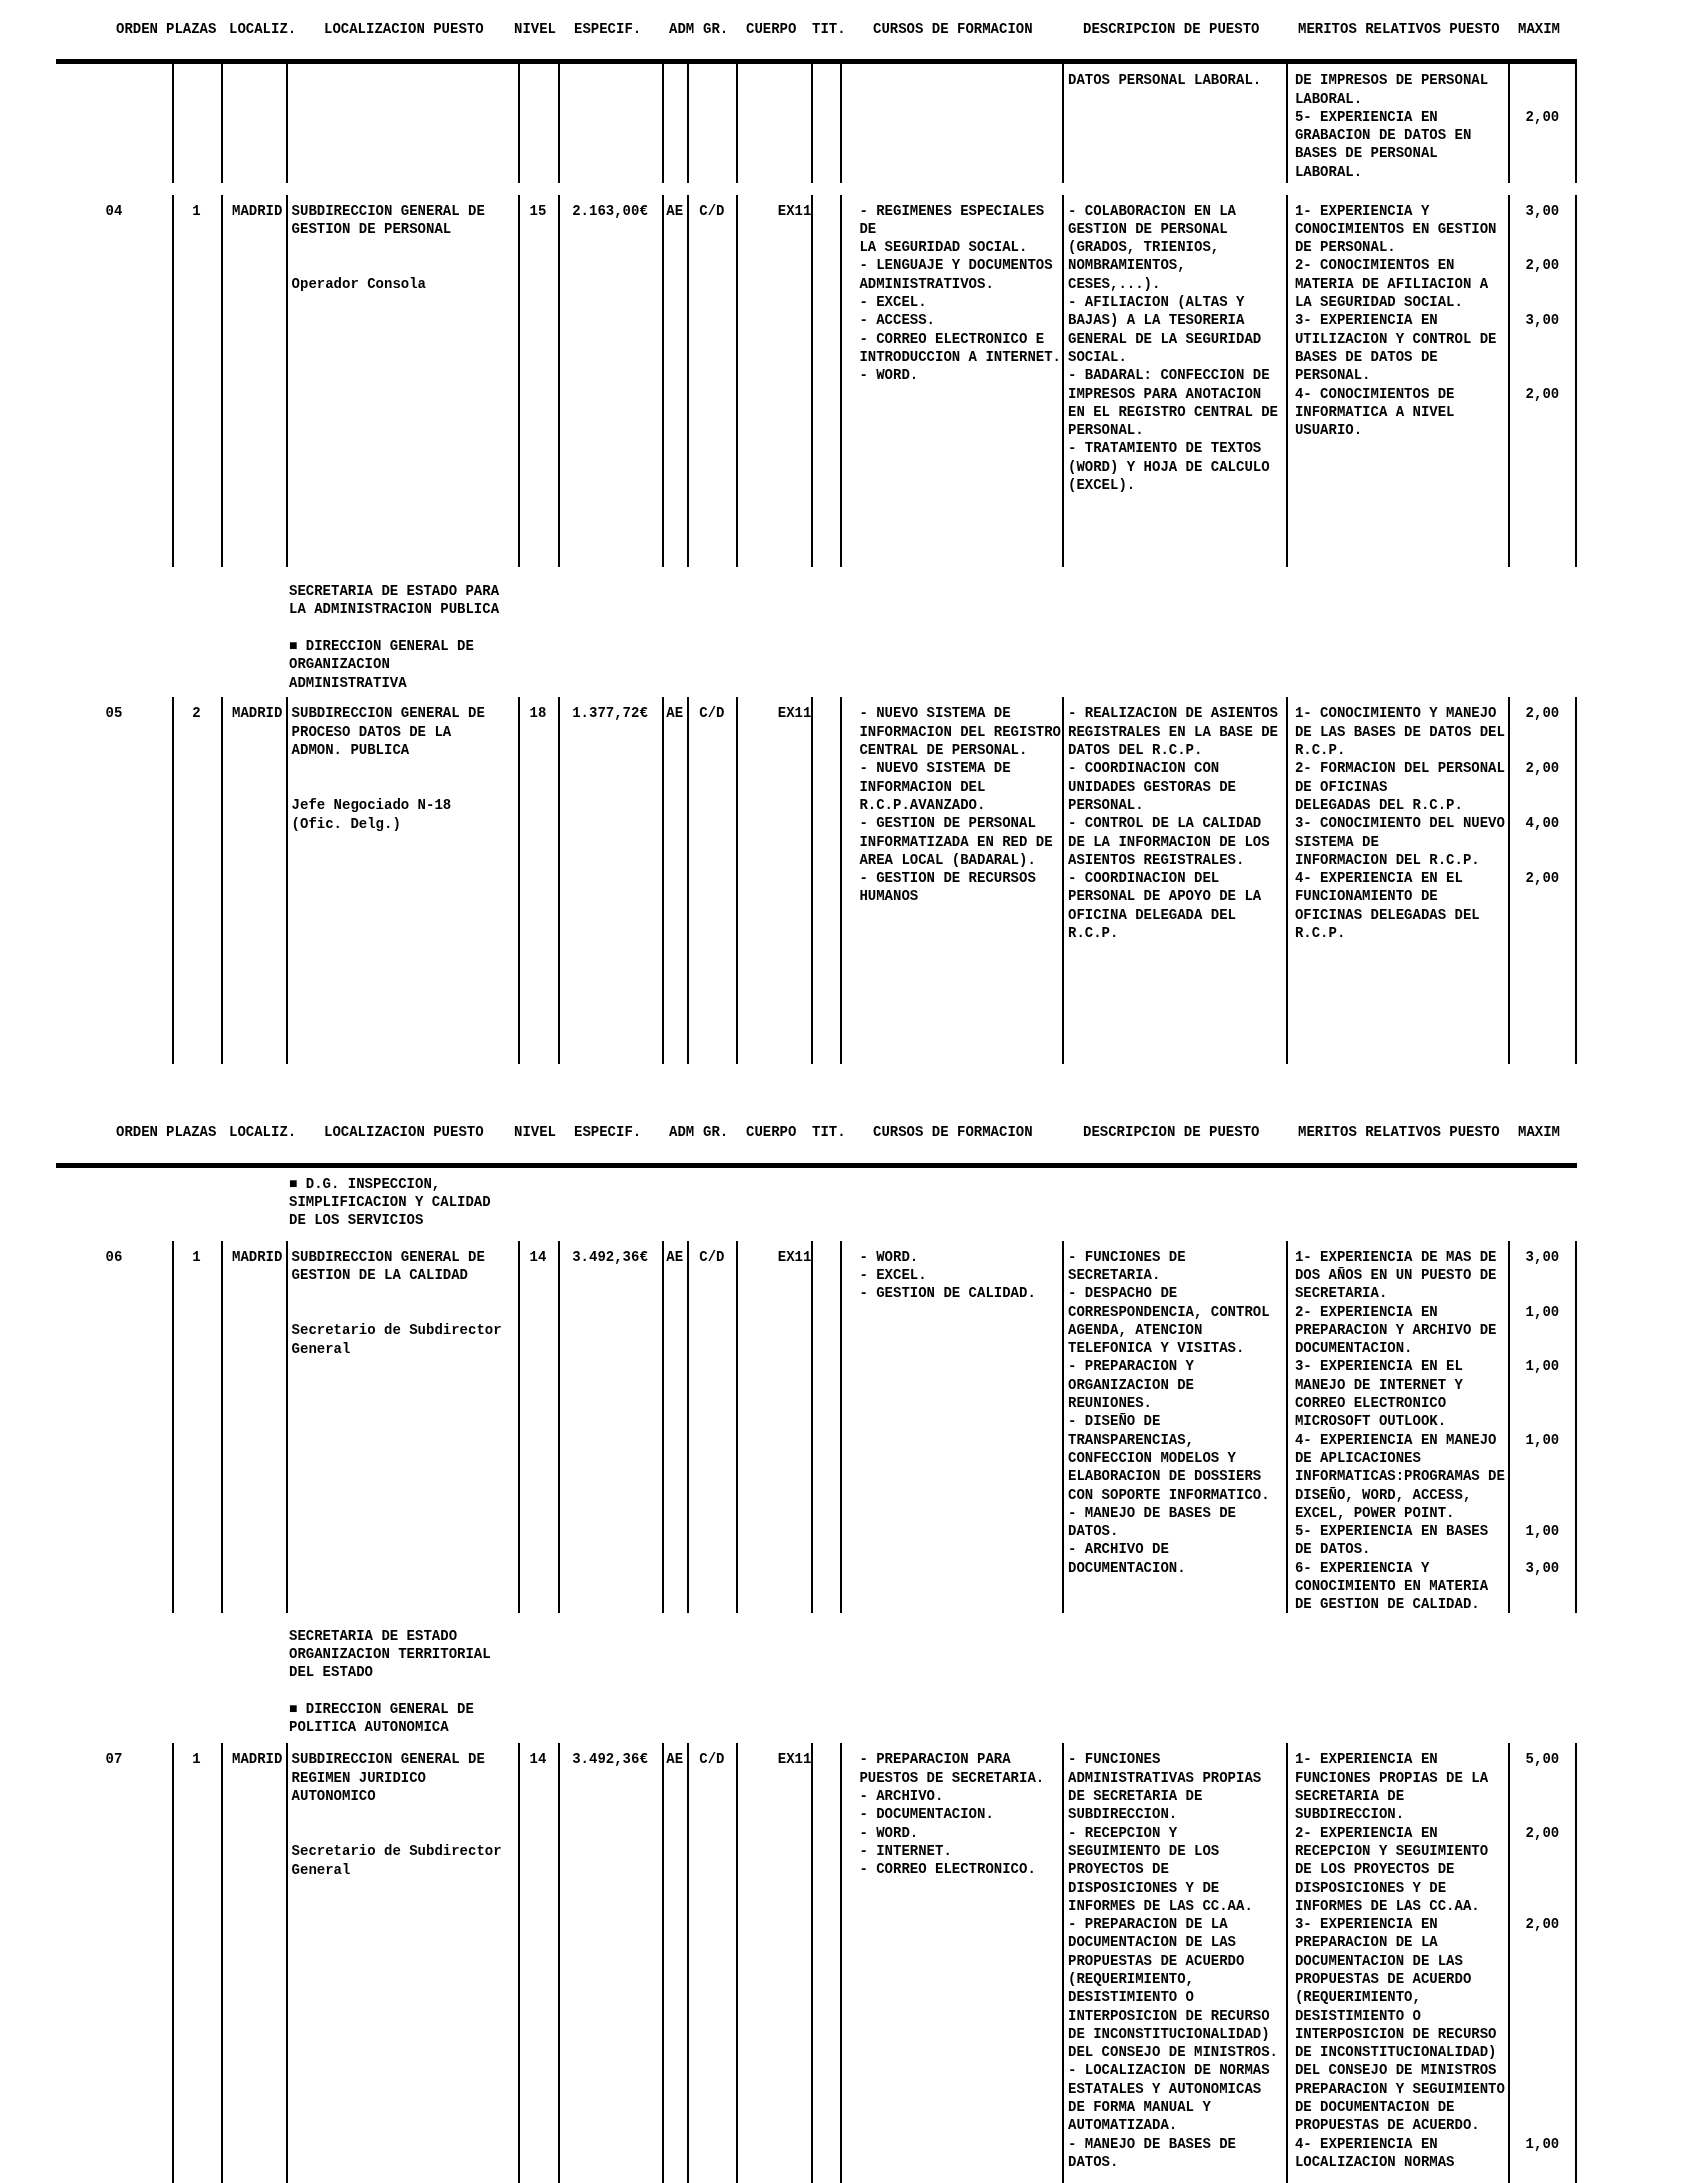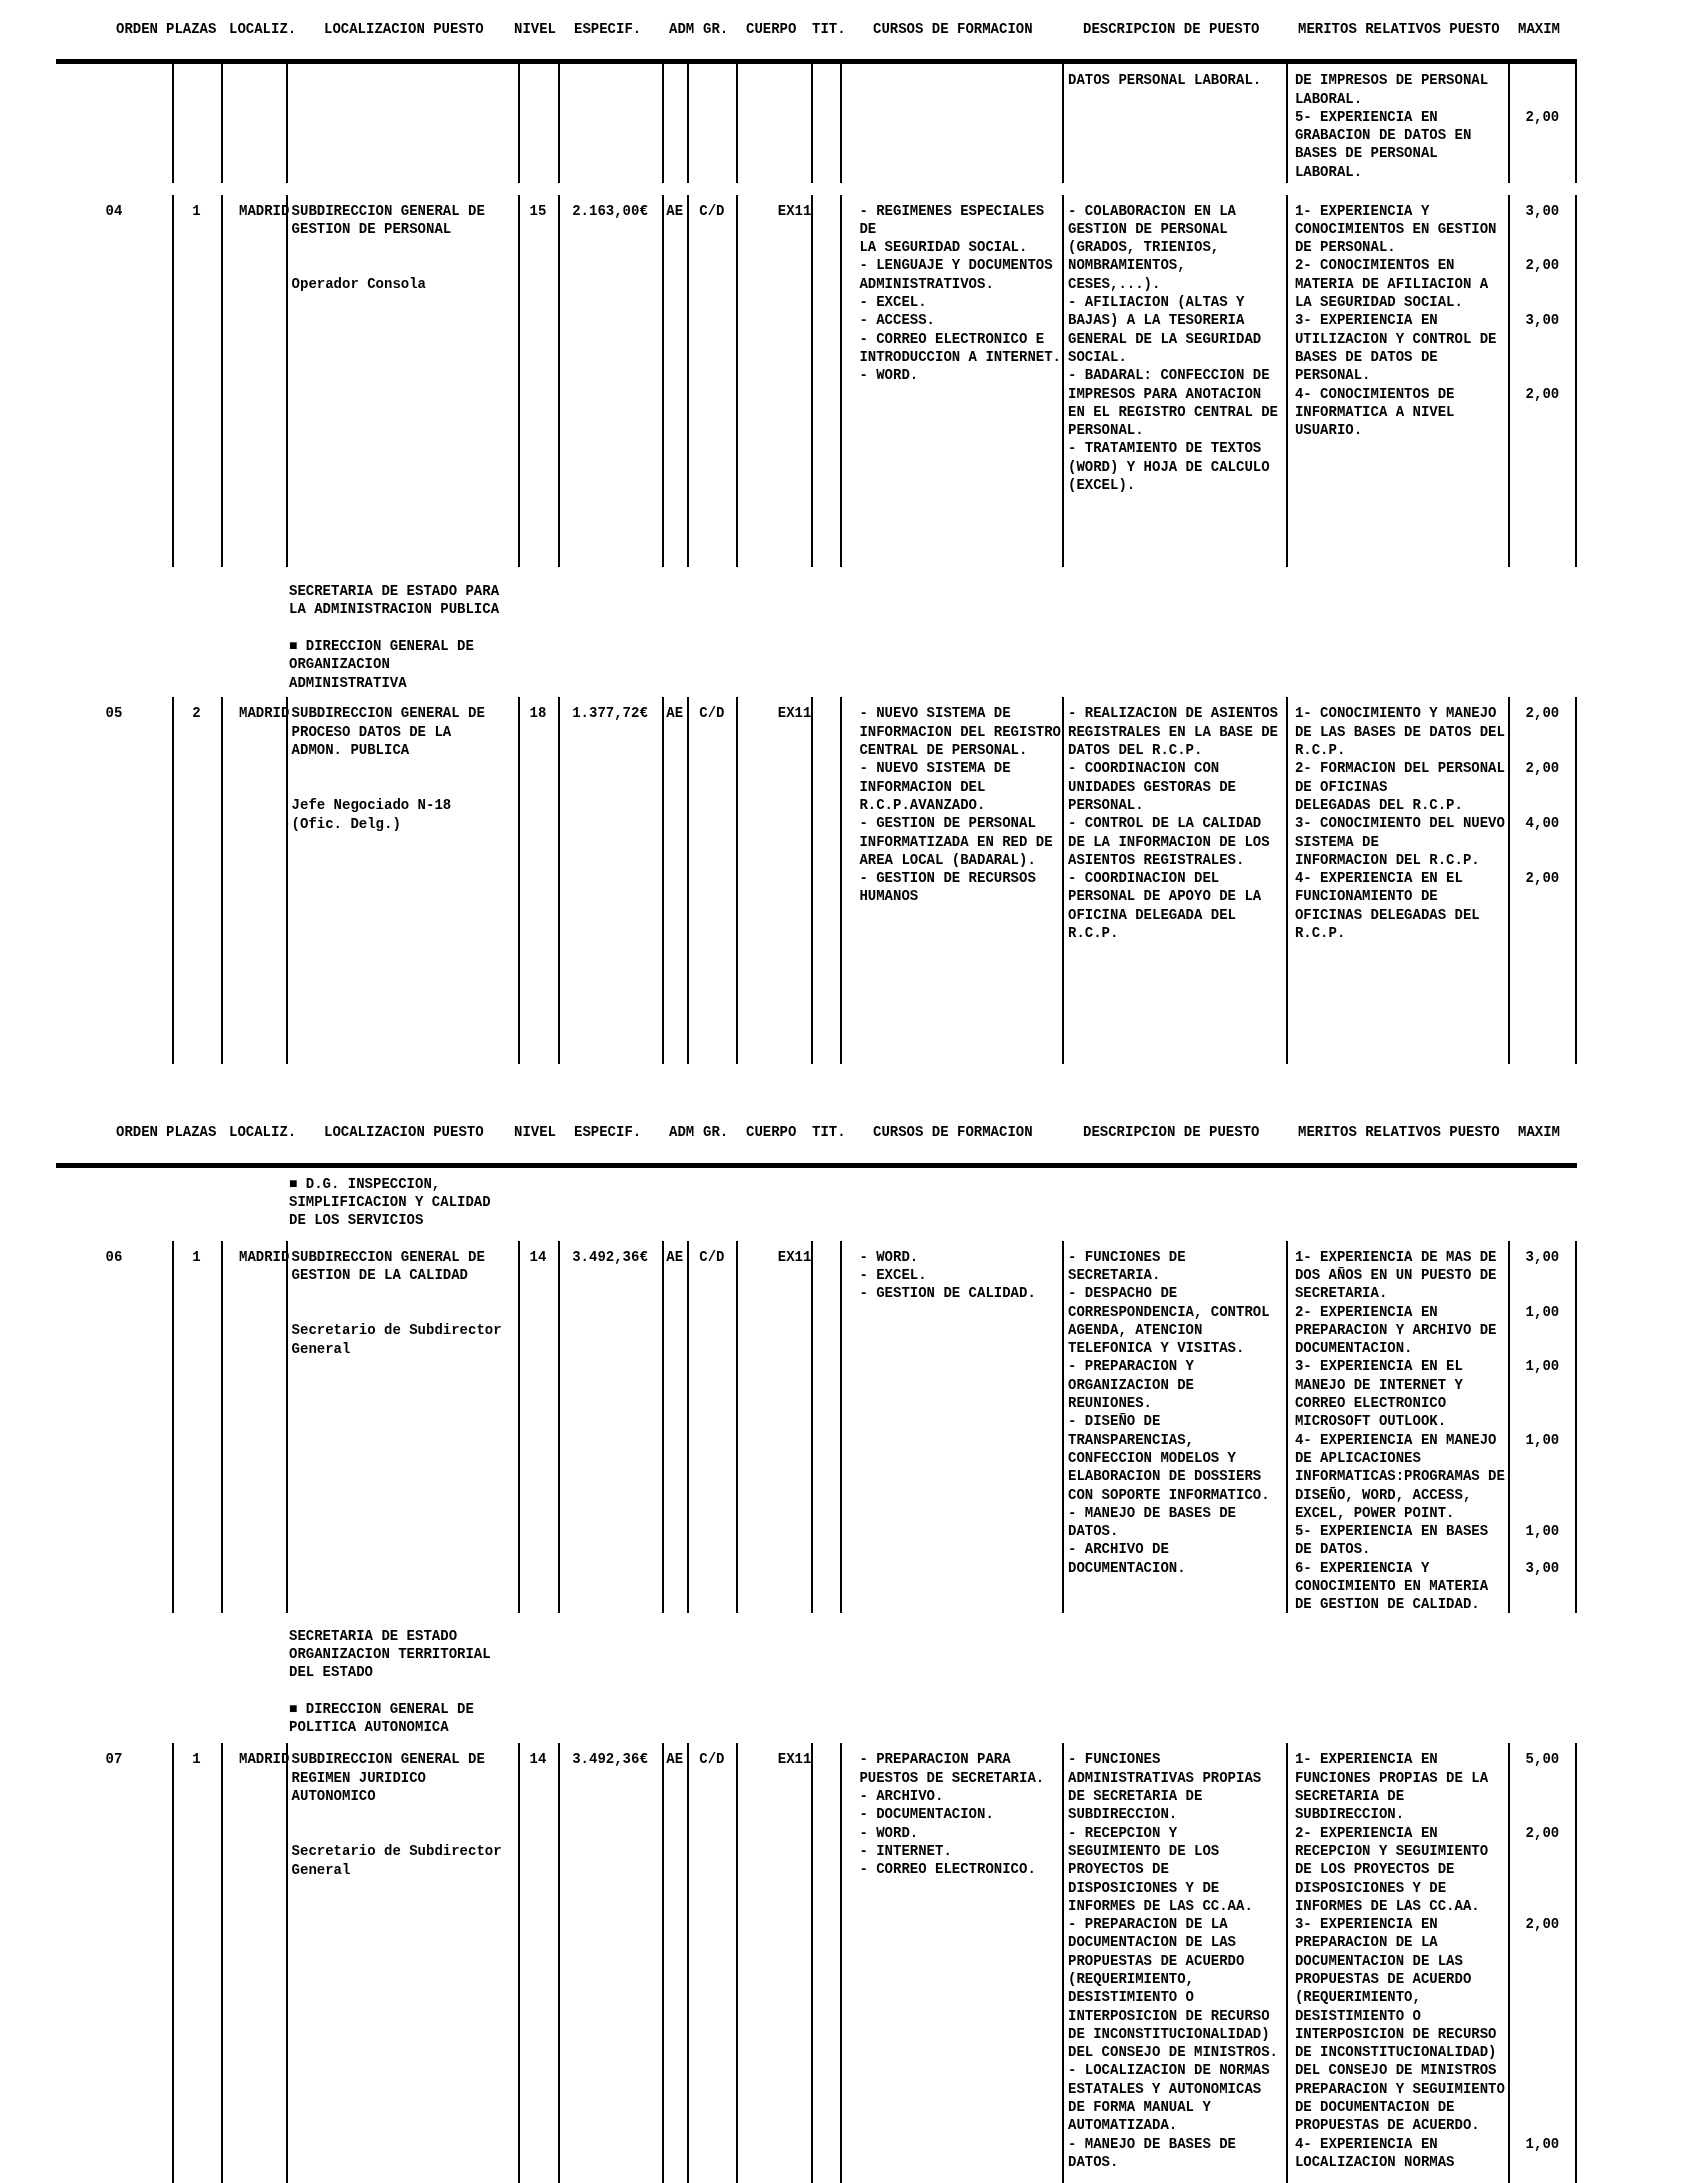--- a/index.html
+++ b/index.html
@@ -29,21 +29,21 @@
       linear-gradient(#000,#000),linear-gradient(#000,#000),linear-gradient(#000,#000),
       linear-gradient(#000,#000),linear-gradient(#000,#000);
     background-size:2.1px 100%;
     background-repeat:no-repeat;
     background-position:
       116px 0,165px 0,230px 0,462px 0,502px 0,606px 0,631px 0,
       680px 0,755px 0,784px 0,1006px 0,1230px 0,1452px 0,1519px 0;
   }
   .co{grid-column:1;text-align:center;}
   .cp{grid-column:2;text-align:center;}
-  .cl{grid-column:3;padding-left:18px;}
+  .cl{grid-column:3;padding-left:11px;}
   .cloc{grid-column:4;padding-left:5.6px;}
   .cn{grid-column:5;text-align:center;}
   .ce{grid-column:6;text-align:center;}
   .ca{grid-column:7;text-align:center;}
   .cg{grid-column:8;text-align:center;}
   .cc{grid-column:9;text-align:right;}
   .ct{grid-column:10;}
   .ccur{grid-column:11;padding-left:19px;}
   .cdes{grid-column:12;padding-left:5.6px;}
   .cmx{grid-column:13;display:grid;grid-template-columns:222px 68px;align-content:start;}

